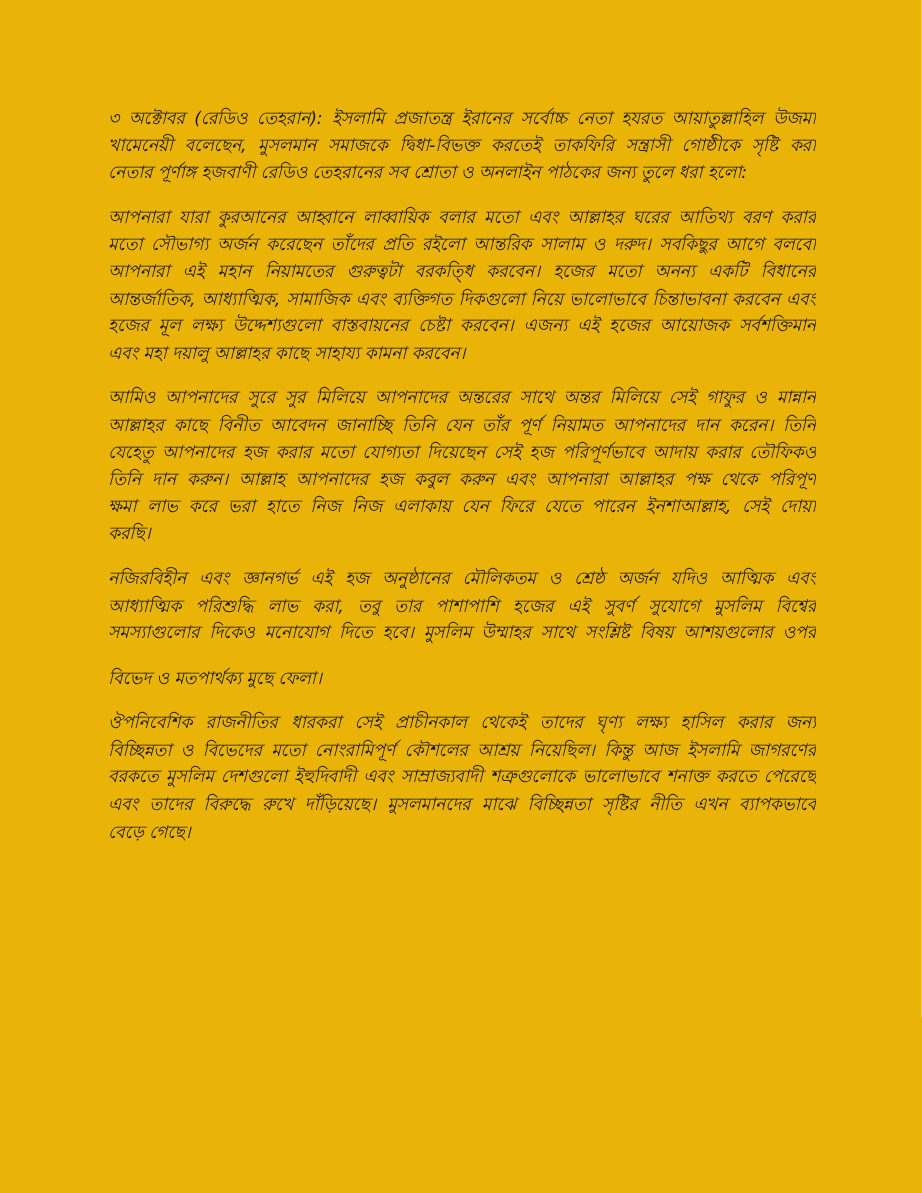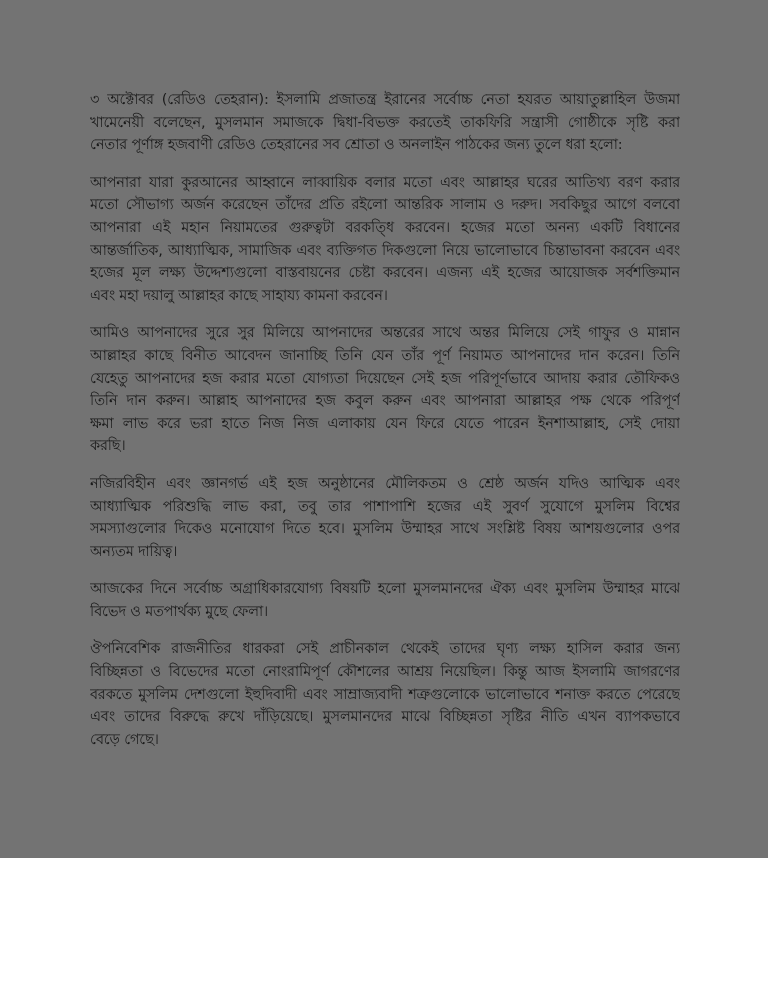--- a/index.html
+++ b/index.html
@@ -12,22 +12,23 @@
     height: 994px;
     position: relative;
     overflow: hidden;
     font-family: "DejaVu Sans", "Liberation Sans", sans-serif;
     color: #1a1a1a;
   }
   .page {
     position: absolute;
     left: 0; top: 0;
     width: 768px;
-    height: 858px;
-    background: #737373;
+    height: 994px;
+    background: #eab308;
+    font-style: italic;
   }
   .content {
     position: absolute;
     left: 90px;
     top: 88px;
     width: 590px;
   }
   .para {
     margin: 0 0 15px 0;
   }
@@ -77,25 +78,23 @@
       <span class="line">যেহেতু আপনাদের হজ করার মতো যোগ্যতা দিয়েছেন সেই হজ পরিপূর্ণভাবে আদায় করার তৌফিকও</span>
       <span class="line">তিনি দান করুন। আল্লাহ আপনাদের হজ কবুল করুন এবং আপনারা আল্লাহর পক্ষ থেকে পরিপূর্ণ</span>
       <span class="line">ক্ষমা লাভ করে ভরা হাতে নিজ নিজ এলাকায় যেন ফিরে যেতে পারেন ইনশাআল্লাহ, সেই দোয়া</span>
       <span class="line last">করছি।</span>
     </div>
 
     <div class="para">
       <span class="line">নজিরবিহীন এবং জ্ঞানগর্ভ এই হজ অনুষ্ঠানের মৌলিকতম ও শ্রেষ্ঠ অর্জন যদিও আত্মিক এবং</span>
       <span class="line">আধ্যাত্মিক পরিশুদ্ধি লাভ করা, তবু তার পাশাপাশি হজের এই সুবর্ণ সুযোগে মুসলিম বিশ্বের</span>
       <span class="line">সমস্যাগুলোর দিকেও মনোযোগ দিতে হবে। মুসলিম উম্মাহর সাথে সংশ্লিষ্ট বিষয় আশয়গুলোর ওপর</span>
-      <span class="line last">অন্যতম দায়িত্ব।</span>
     </div>
 
     <div class="para">
-      <span class="line">আজকের দিনে সর্বোচ্চ অগ্রাধিকারযোগ্য বিষয়টি হলো মুসলমানদের ঐক্য এবং মুসলিম উম্মাহর মাঝে</span>
       <span class="line last">বিভেদ ও মতপার্থক্য মুছে ফেলা।</span>
     </div>
 
     <div class="para">
       <span class="line">ঔপনিবেশিক রাজনীতির ধারকরা সেই প্রাচীনকাল থেকেই তাদের ঘৃণ্য লক্ষ্য হাসিল করার জন্য</span>
       <span class="line">বিচ্ছিন্নতা ও বিভেদের মতো নোংরামিপূর্ণ কৌশলের আশ্রয় নিয়েছিল। কিন্তু আজ ইসলামি জাগরণের</span>
       <span class="line">বরকতে মুসলিম দেশগুলো ইহুদিবাদী এবং সাম্রাজ্যবাদী শত্রুগুলোকে ভালোভাবে শনাক্ত করতে পেরেছে</span>
       <span class="line">এবং তাদের বিরুদ্ধে রুখে দাঁড়িয়েছে। মুসলমানদের মাঝে বিচ্ছিন্নতা সৃষ্টির নীতি এখন ব্যাপকভাবে</span>
       <span class="line last">বেড়ে গেছে।</span>
     </div>

